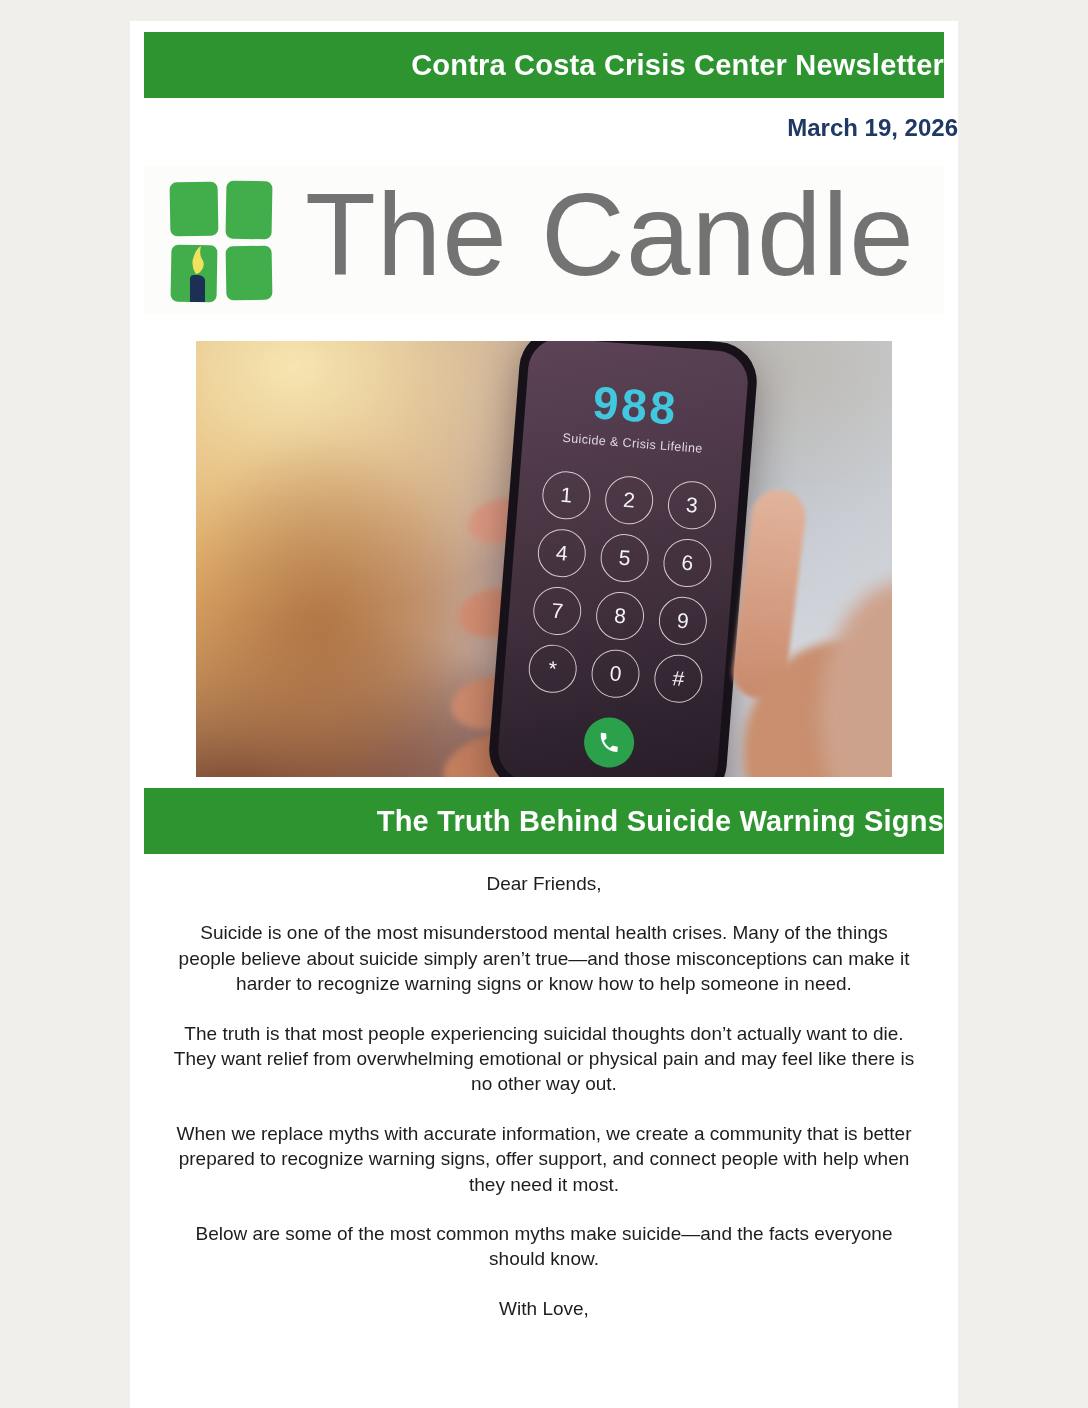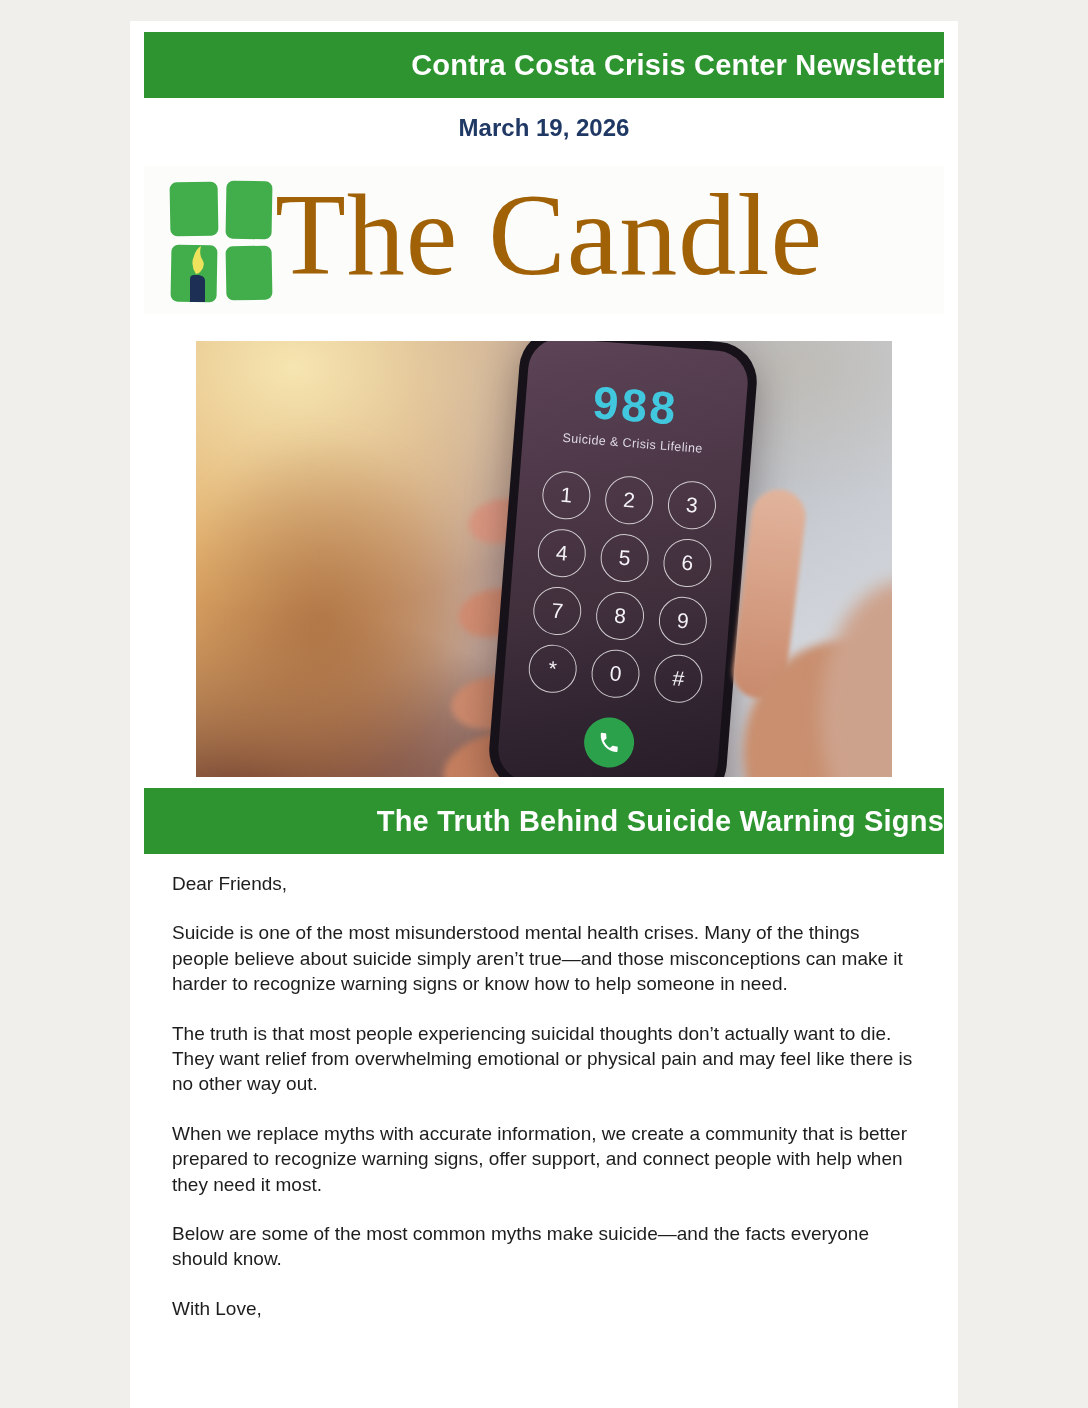--- a/index.html
+++ b/index.html
@@ -13,32 +13,32 @@
     background:#ffffff; box-sizing:border-box; padding-top:11px;
   }
   .banner {
     margin:0 14px; height:66px; background:#2d9430;
     display:flex; align-items:center; justify-content:flex-end;
   }
   .banner .banner-text {
     color:#ffffff; font-size:29px; font-weight:bold; letter-spacing:.2px;
   }
   .date-line {
-    margin-top:16px; text-align:center;
+    margin-top:16px; text-align:right;
     color:#1f3864; font-size:24px; font-weight:bold;
   }
   .masthead {
     margin:24px 14px 0; height:148px; background:#fcfcfa;
     display:flex; align-items:center;
   }
   .masthead svg { margin-left:19px; flex:0 0 auto; }
   .masthead-title {
-    font-family:Liberation Serif, serif;
-    font-size:116px; line-height:1; color:#a16207;
-    padding-bottom:10px; letter-spacing:1px; white-space:nowrap;
+    font-family:Liberation Sans, sans-serif;
+    font-size:116px; line-height:1; color:#737373;
+    margin-left:30px; padding-bottom:10px; letter-spacing:1px; white-space:nowrap;
   }
   
   .hero {
     position:relative; width:696px; height:436px; margin:27px auto 0; overflow:hidden;
     background:
       radial-gradient(420px 300px at 90% 80%, rgba(214,218,224,.95), rgba(214,218,224,0) 70%),
       radial-gradient(500px 380px at 14% 6%, rgba(248,233,180,.95), rgba(248,233,180,0) 65%),
       radial-gradient(430px 430px at 0% 45%, rgba(226,168,94,.85), rgba(226,168,94,0) 70%),
       radial-gradient(520px 300px at 6% 104%, rgba(94,46,38,.92), rgba(94,46,38,0) 65%),
       radial-gradient(420px 240px at 52% 108%, rgba(110,64,54,.6), rgba(110,64,54,0) 70%),
@@ -76,21 +76,21 @@
     margin:20px auto 0; display:flex; align-items:center; justify-content:center;
   }
   .right-thumb { left:546px; top:148px; width:54px; height:210px; border-radius:30px;
     background:linear-gradient(180deg,#e2b49c,#c98a6d); transform:rotate(7deg); filter:blur(2px); }
   .right-hand { left:548px; top:300px; width:180px; height:210px; background:#c98f6f;
     transform:rotate(12deg); filter:blur(5px); }
   .right-arm { left:624px; top:240px; width:170px; height:270px; background:#cda28c; filter:blur(9px); }
   
   .banner.second { margin-top:11px; }
   .body-copy { padding:17px 42px 24px; font-size:19px; line-height:25.4px; color:#1d1d1d; }
-  .body-copy p { margin:0 0 24px; }
+  .body-copy p { margin:0 0 24px;text-align:center; }
   .body-copy p:last-child { margin-bottom:16px; }
 </style>
 </head>
 <body>
 
 <div class="page">
   <div class="card">
 
     <div class="banner">
       <div class="banner-text">Contra Costa Crisis Center Newsletter</div>

